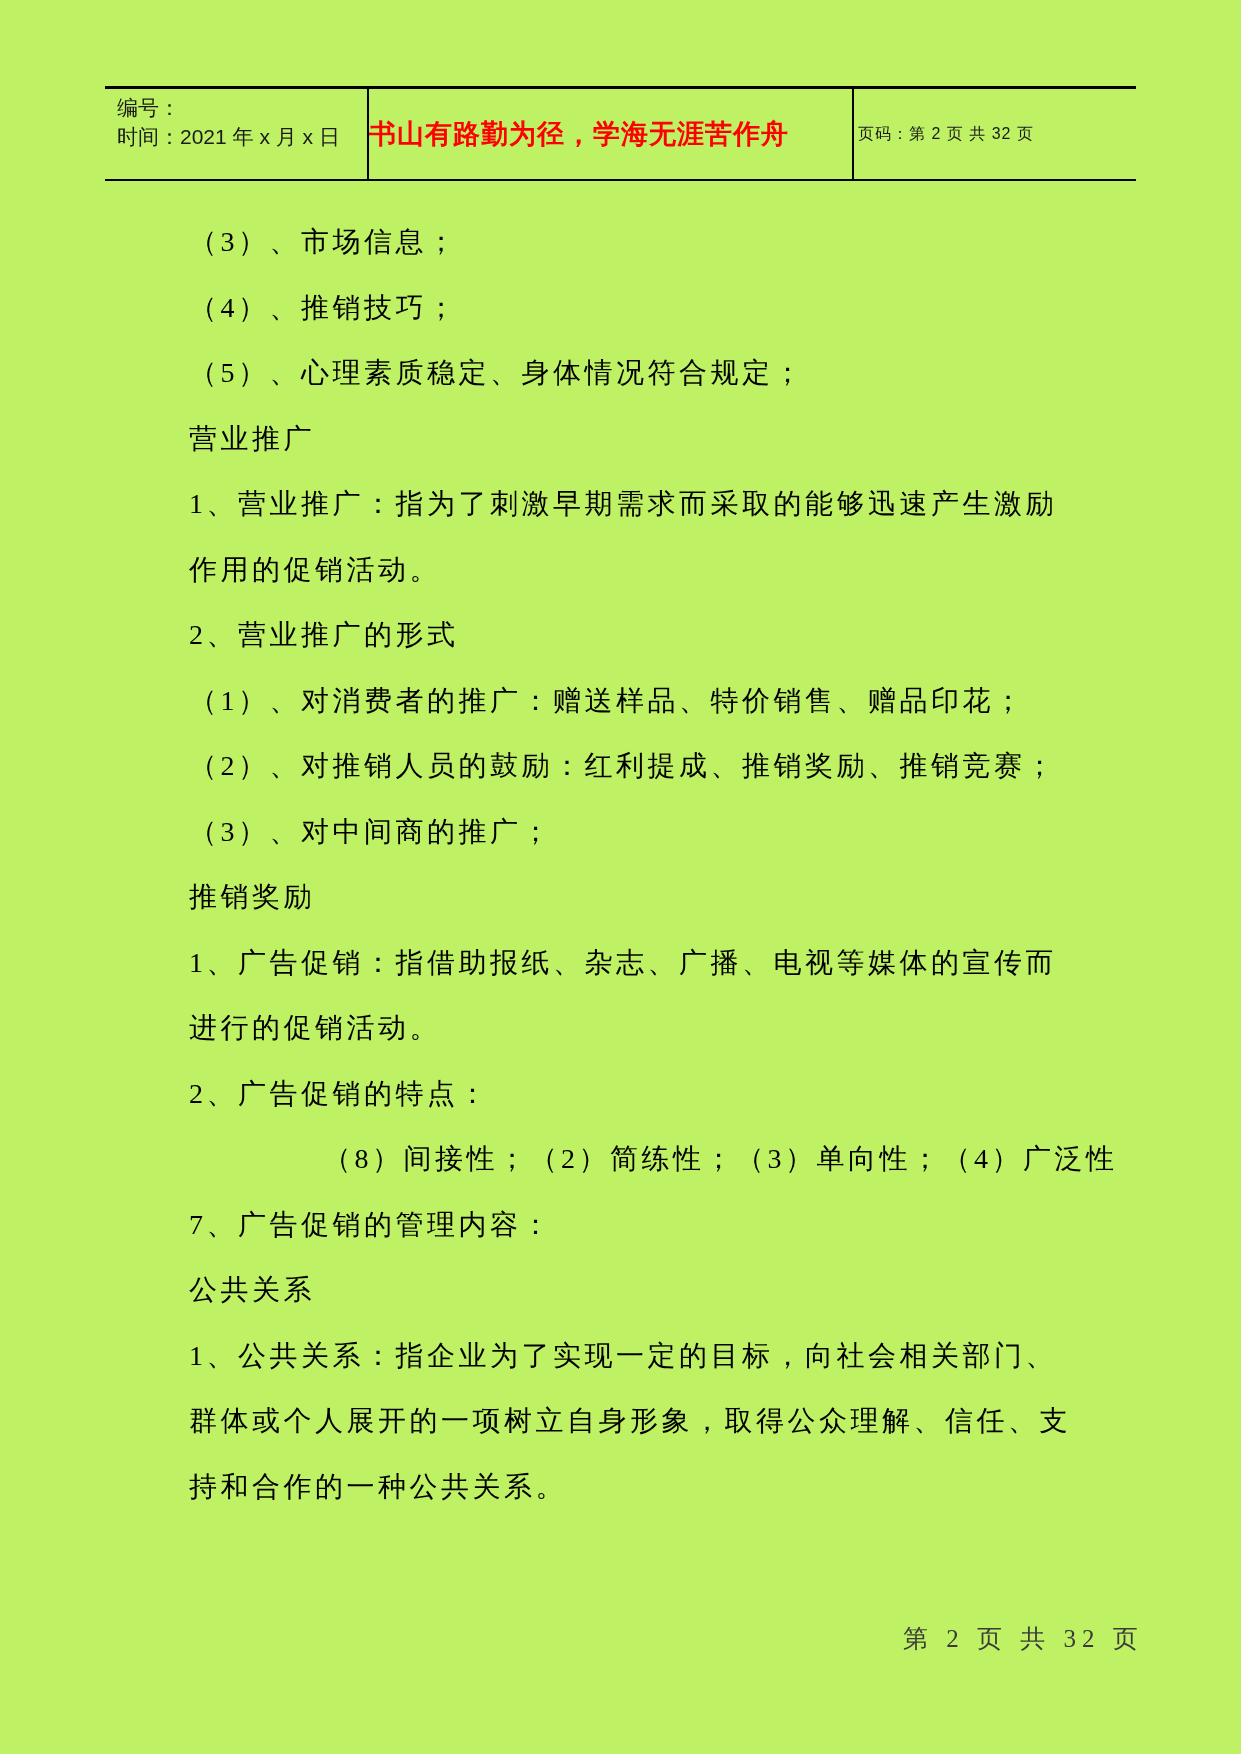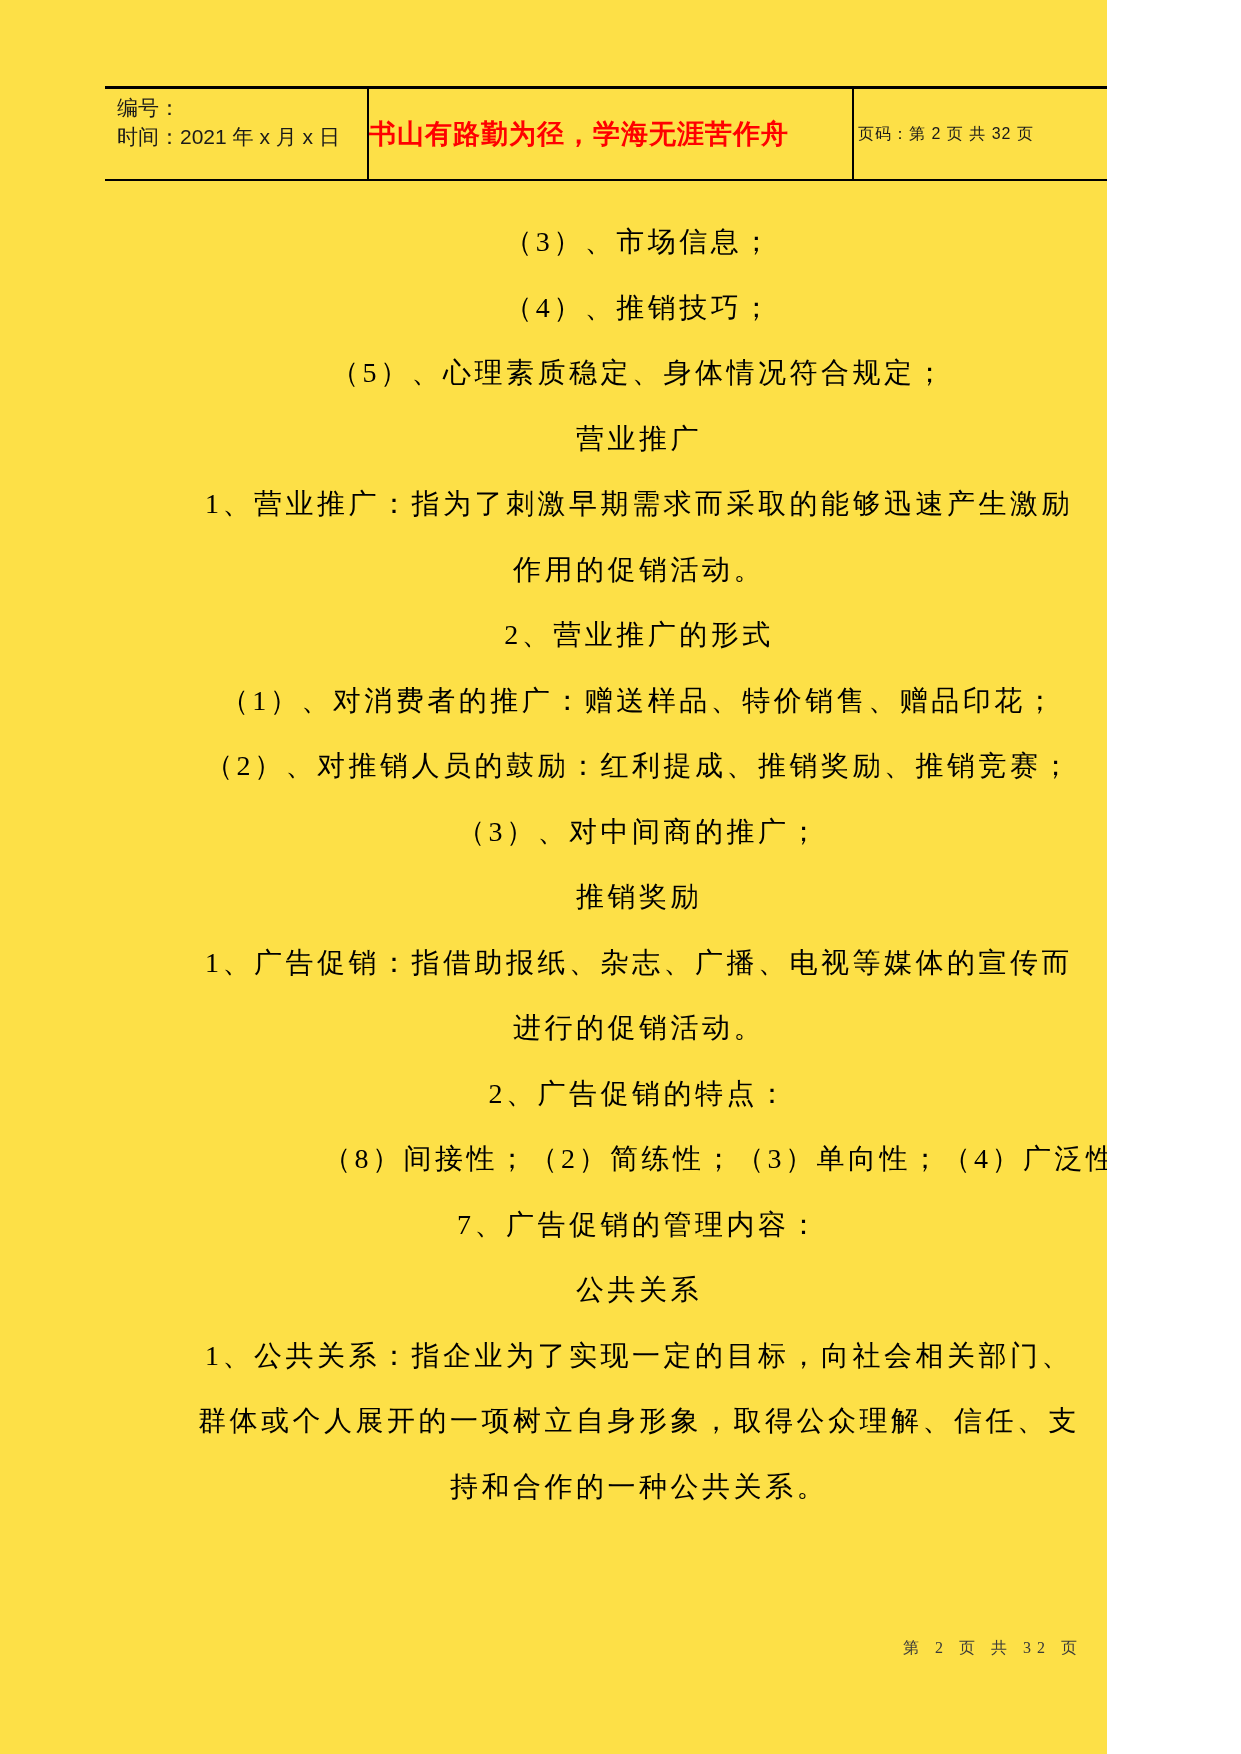--- a/index.html
+++ b/index.html
@@ -1,20 +1,20 @@
 <!DOCTYPE html>
 <html><head>
 <meta charset="utf-8">
 <style>
   html, body { margin: 0; padding: 0; background: #ffffff; }
   .page {
     position: relative;
-    width: 1107px;
+    width: 1241px;
     height: 1754px;
-    background: #fde047;
+    background: #bef264;
     overflow: hidden;
     font-family: "Liberation Serif", serif;
     color: #000;
   }
 
   
   .header-table {
     position: absolute;
     left: 105px;
     top: 86px;
@@ -62,33 +62,32 @@
   .doc-body {
     position: absolute;
     left: 189px;
     top: 209px;
     width: 900px;
     font-size: 28px;
     line-height: 65.5px;
     letter-spacing: 3.5px;
     color: #000;
   }
-  .doc-line { white-space: nowrap; text-align: center; }
+  .doc-line { white-space: nowrap; }
   .doc-line.indent { padding-left: 134px; }
 
   
   .doc-footer {
     position: absolute;
     left: 903px;
     top: 1622px;
-    font-size: 16px;
+    font-size: 25px;
     letter-spacing: 6px;
     color: #3a3a3a;
     white-space: nowrap;
-    margin-top: 16px;
   }
 </style>
 </head>
 <body>
 
 <div class="page">
 
   <div class="header-table">
     <div class="header-cell-left">
       <div>编号：</div>

